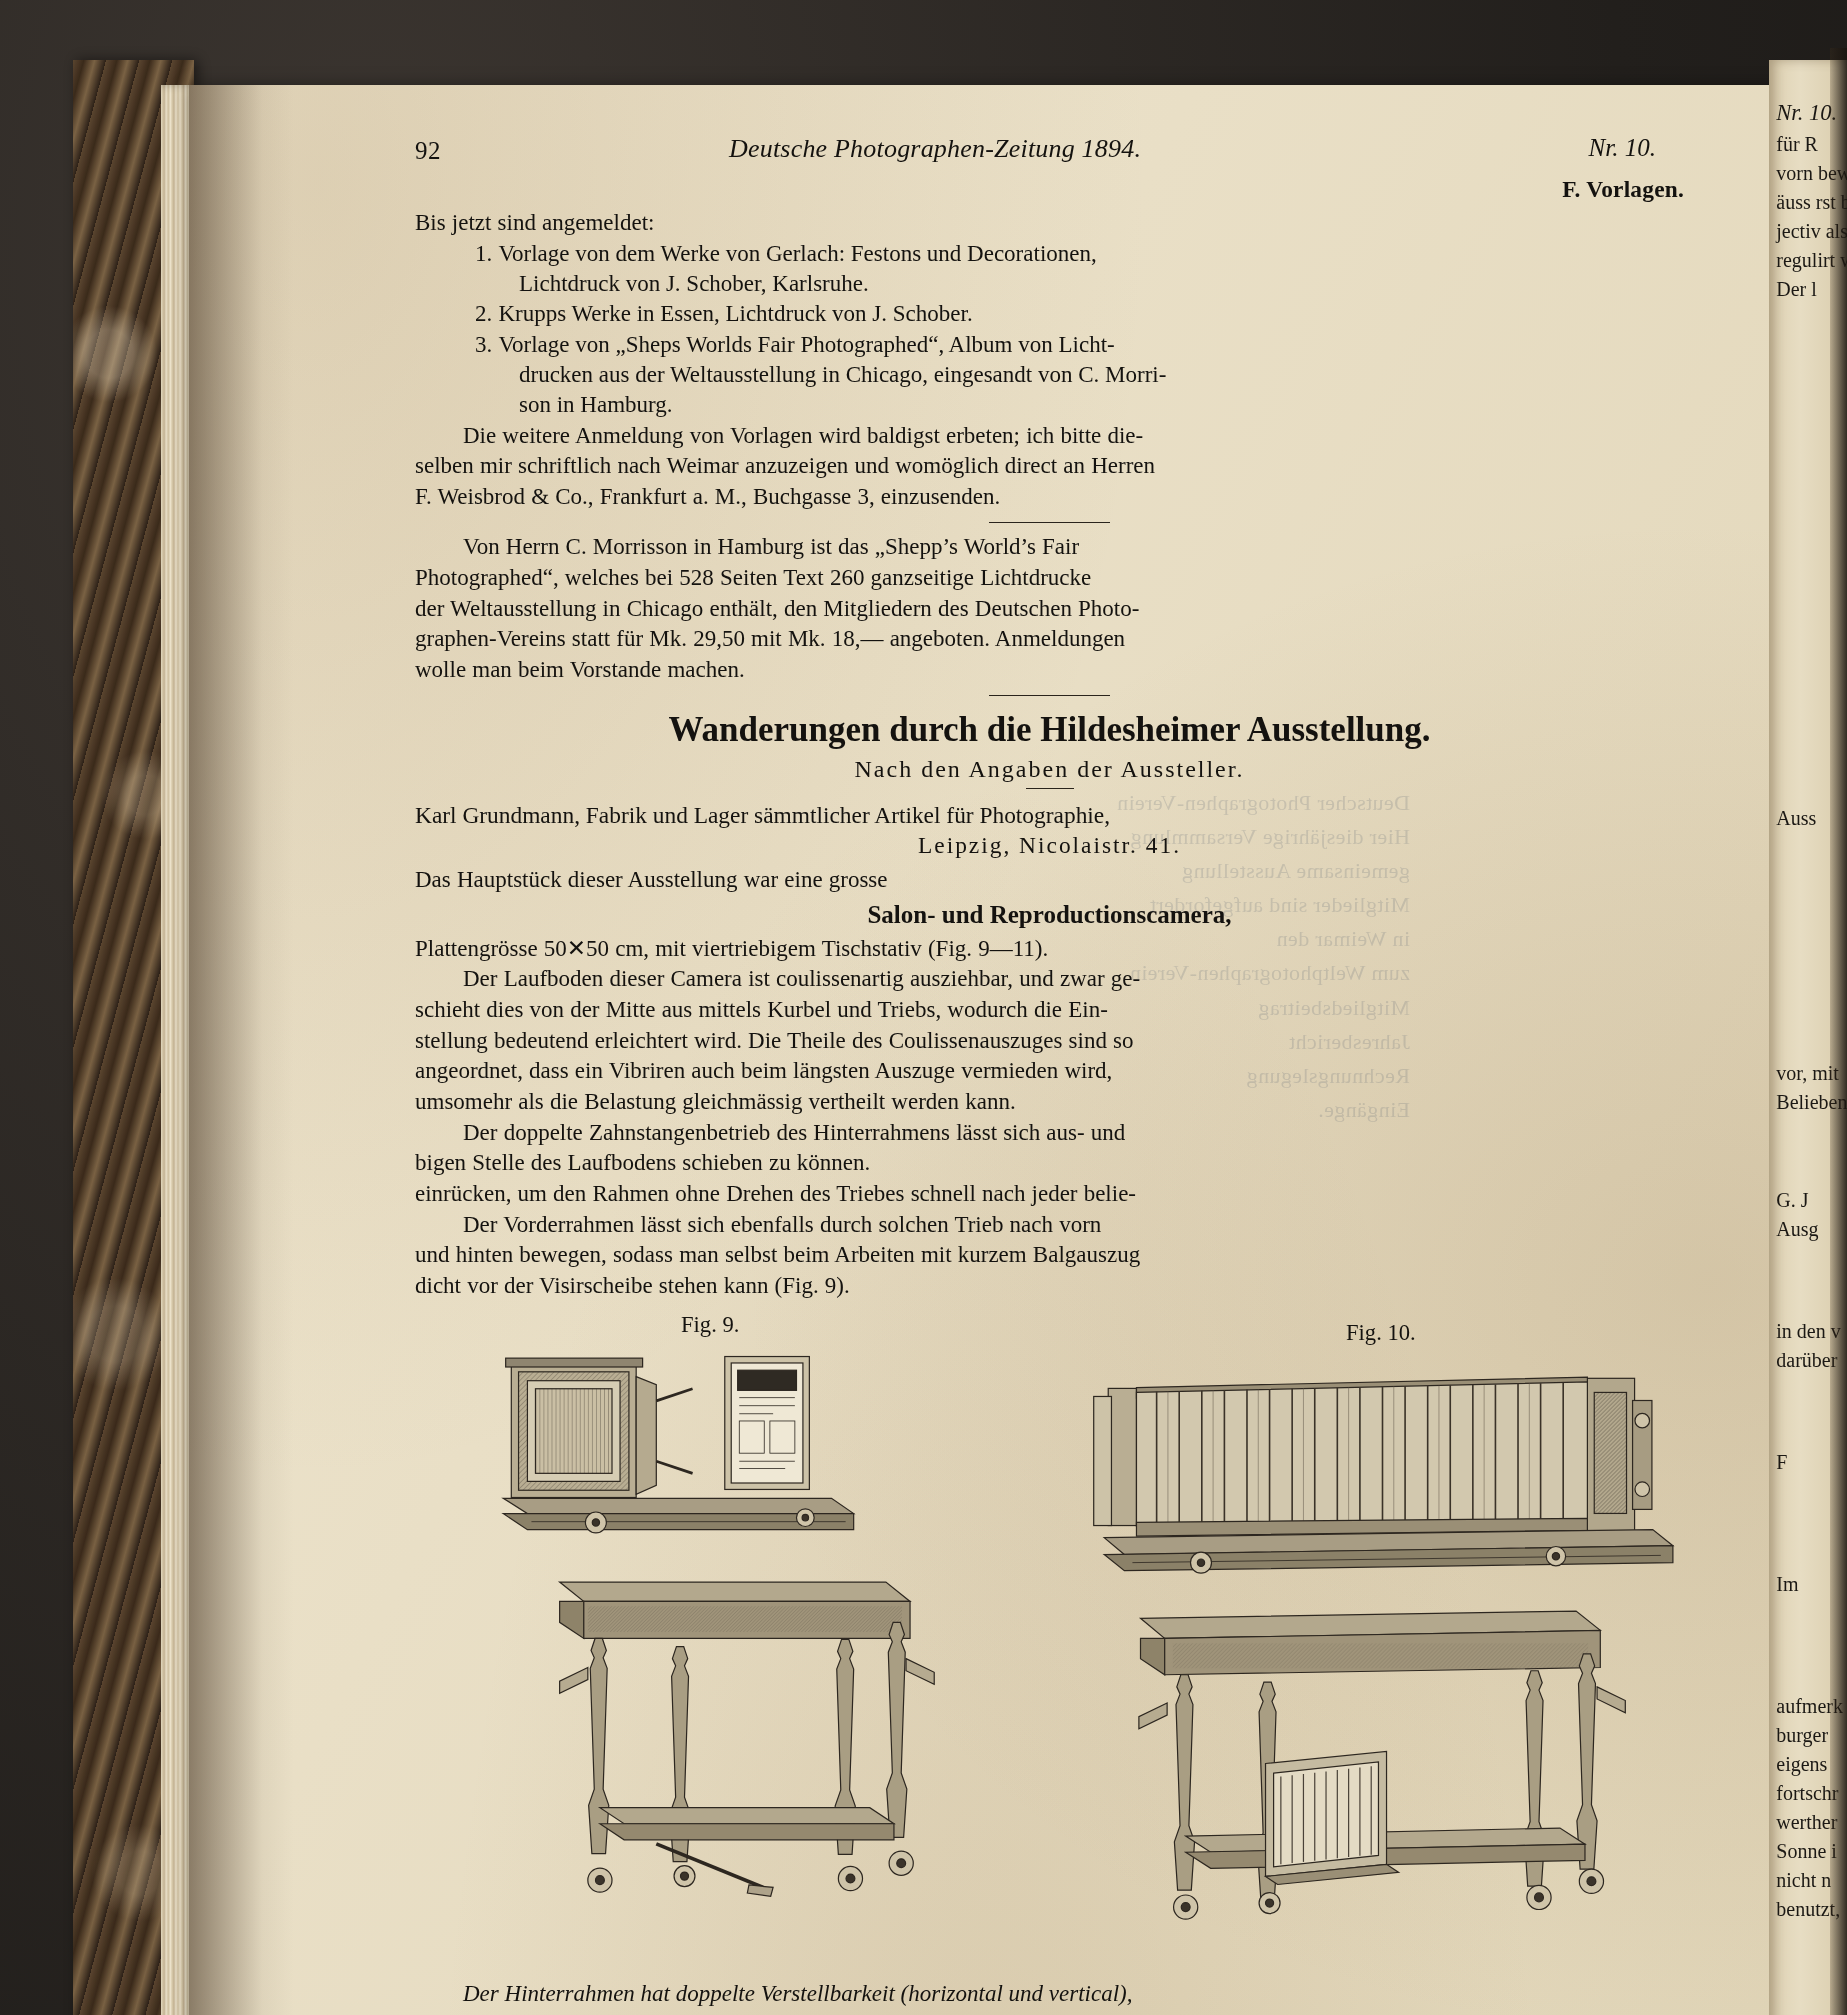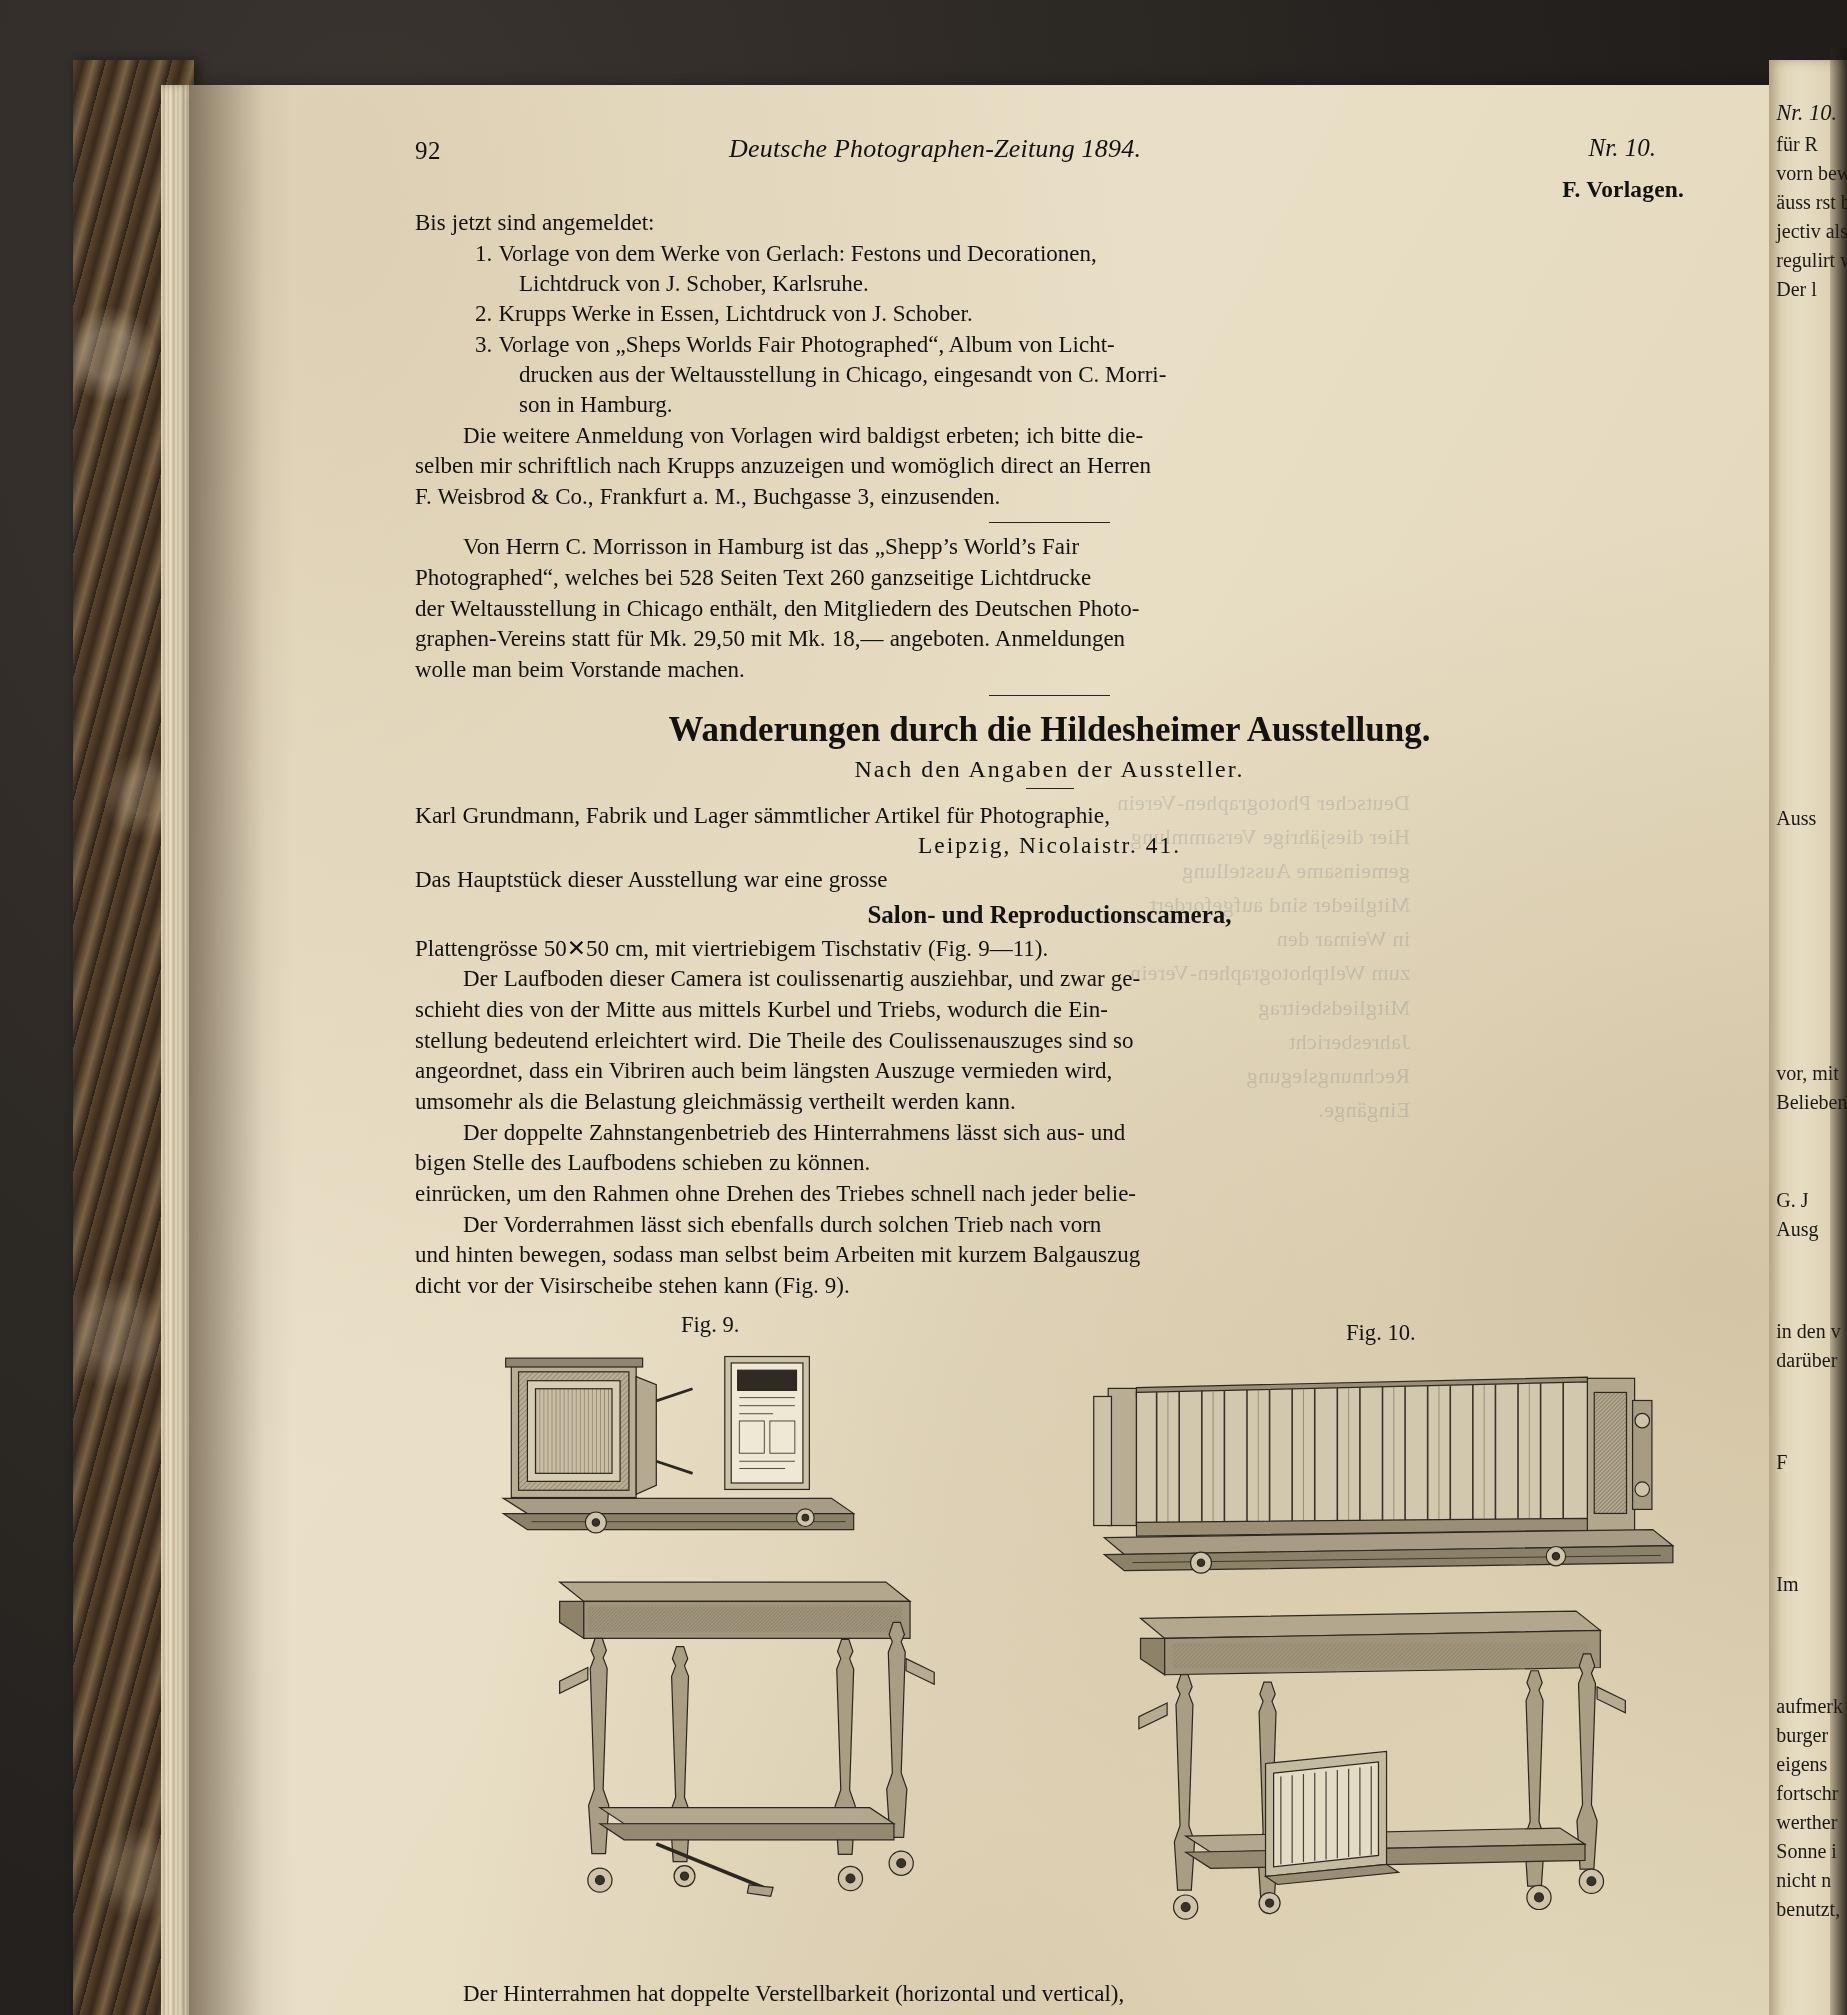--- a/index.html
+++ b/index.html
@@ -216,20 +216,21 @@
   .figbox.left  { left: 52px;  width: 580px; height: 605px; }
   .figbox.right { left: 665px; width: 605px; height: 605px; }
 
   .eng { width: 100%; height: 100%; display: block; }
 
   .caption {
     font-size: 23px;
     line-height: 1.30;
     text-align: justify;
     margin-top: 10.5px;
+    font-style: italic;
   }
 
   
   .right-leaf {
     position: absolute;
     left: 1769px;
     top: 60px;
     width: 78px;
     height: 2470px;
     background: linear-gradient(90deg, #ded1b2, #e7ddc3 40%, #d9ccac);
@@ -303,21 +304,21 @@
         <span class="num">2.</span><span>Krupps Werke in Essen, Lichtdruck von J. Schober.</span>
       </li>
       <li>
         <span class="num">3.</span><span>Vorlage von „Sheps Worlds Fair Photographed“, Album von Licht-</span>
         <span class="hang">drucken aus der Weltausstellung in Chicago, eingesandt von C. Morri-</span>
         <span class="hang">son in Hamburg.</span>
       </li>
     </ul>
 
     <p class="body indent">Die weitere Anmeldung von Vorlagen wird baldigst erbeten; ich bitte die-</p>
-    <p class="body">selben mir schriftlich nach Krupps anzuzeigen und womöglich direct an Herren</p>
+    <p class="body">selben mir schriftlich nach Weimar anzuzeigen und womöglich direct an Herren</p>
     <p class="body">F. Weisbrod &amp; Co., Frankfurt a. M., Buchgasse 3, einzusenden.</p>
 
     <div class="rule-short"></div>
 
     <p class="body indent">Von Herrn C. Morrisson in Hamburg ist das „Shepp’s World’s Fair</p>
     <p class="body">Photographed“, welches bei 528 Seiten Text 260 ganzseitige Lichtdrucke</p>
     <p class="body">der Weltausstellung in Chicago enthält, den Mitgliedern des Deutschen Photo-</p>
     <p class="body">graphen-Vereins statt für Mk. 29,50 mit Mk. 18,— angeboten.  Anmeldungen</p>
     <p class="body">wolle man beim Vorstande machen.</p>
 

